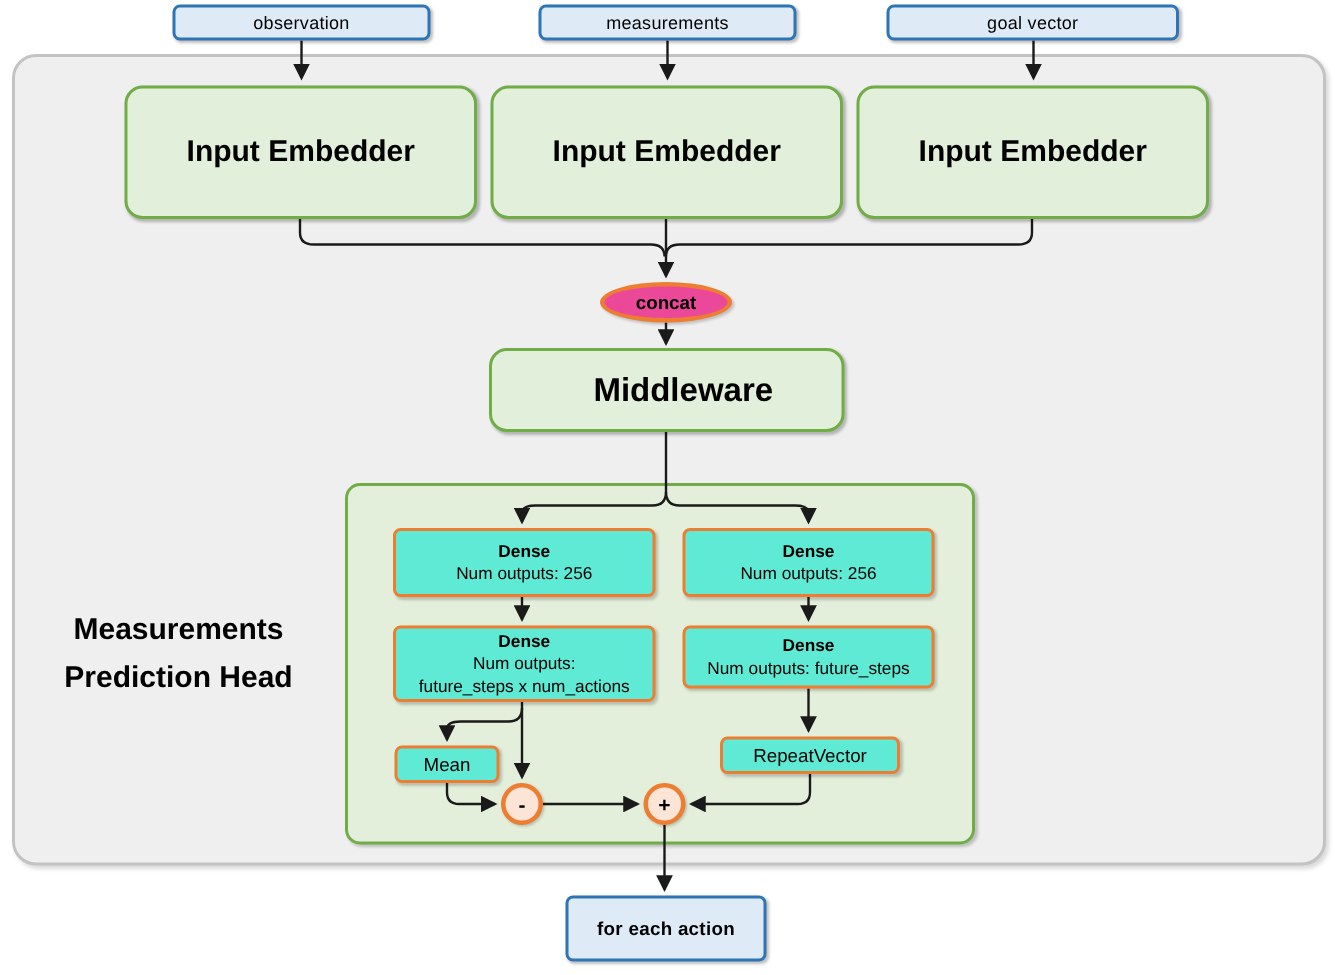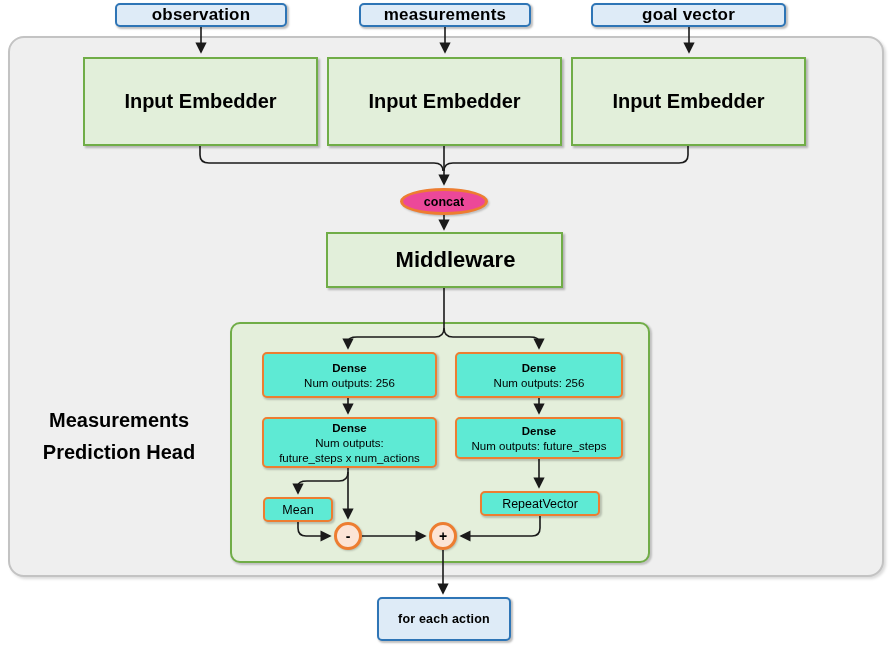--- a/index.html
+++ b/index.html
@@ -7,22 +7,22 @@
   .abs{position:absolute;box-sizing:border-box;}
 
   
   .outer-container{left:8px;top:36px;width:876px;height:541px;background:#EFEFEF;border:2px solid #C3C3C3;border-radius:16px;box-shadow:2px 2px 3px rgba(0,0,0,.15);z-index:0;}
   .head-container{left:230px;top:322px;width:420px;height:241px;background:#E4EFDB;border:2.5px solid #70AD47;border-radius:10px;box-shadow:1.5px 1.5px 2px rgba(0,0,0,.2);z-index:1;}
 
   svg.wires{position:absolute;left:0;top:0;width:890px;height:650px;z-index:2;pointer-events:none;}
 
   
   .node{display:flex;align-items:center;justify-content:center;text-align:center;z-index:3;color:#000;}
-  .blue-box{background:#DEEBF7;border:2px solid #2E75B6;border-radius:5px;font-weight:bold;font-size:17px;letter-spacing:.2px;box-shadow:1.5px 1.5px 2px rgba(0,0,0,.25);}
-  .green-box{background:#E2EFDA;border:2.5px solid #70AD47;border-radius:0;font-weight:bold;box-shadow:1.5px 1.5px 2px rgba(0,0,0,.25);}
+  .blue-box{background:#DEEBF7;border:2px solid #2E75B6;border-radius:5px;font-weight:normal;font-size:12px;letter-spacing:.2px;box-shadow:1.5px 1.5px 2px rgba(0,0,0,.25);}
+  .green-box{background:#E2EFDA;border:2.5px solid #70AD47;border-radius:12px;font-weight:bold;box-shadow:1.5px 1.5px 2px rgba(0,0,0,.25);}
   .orange-box{background:#5eead4;border:2.5px solid #ED7D31;border-radius:5px;box-shadow:1.5px 1.5px 2px rgba(0,0,0,.2);}
   .ellipse{background:#ec4899;border:3px solid #ED7D31;border-radius:50%;font-weight:bold;font-size:12.5px;box-shadow:1.5px 1.5px 2px rgba(0,0,0,.2);}
   .op-circle{background:#FCE4D6;border:3px solid #ED7D31;border-radius:50%;font-weight:bold;font-size:14px;line-height:1;box-shadow:1px 1px 2px rgba(0,0,0,.2);}
 
   .embedder{font-size:20px;}
   .middleware{font-size:22px;}
   .dense{flex-direction:column;font-size:11.5px;line-height:15px;padding-top:2px;}
   .dense .t{font-weight:bold;}
   .small-orange{font-weight:normal;font-size:12.5px;}
   .out-box{flex-direction:column;font-weight:bold;font-size:12.5px;line-height:17px;}

